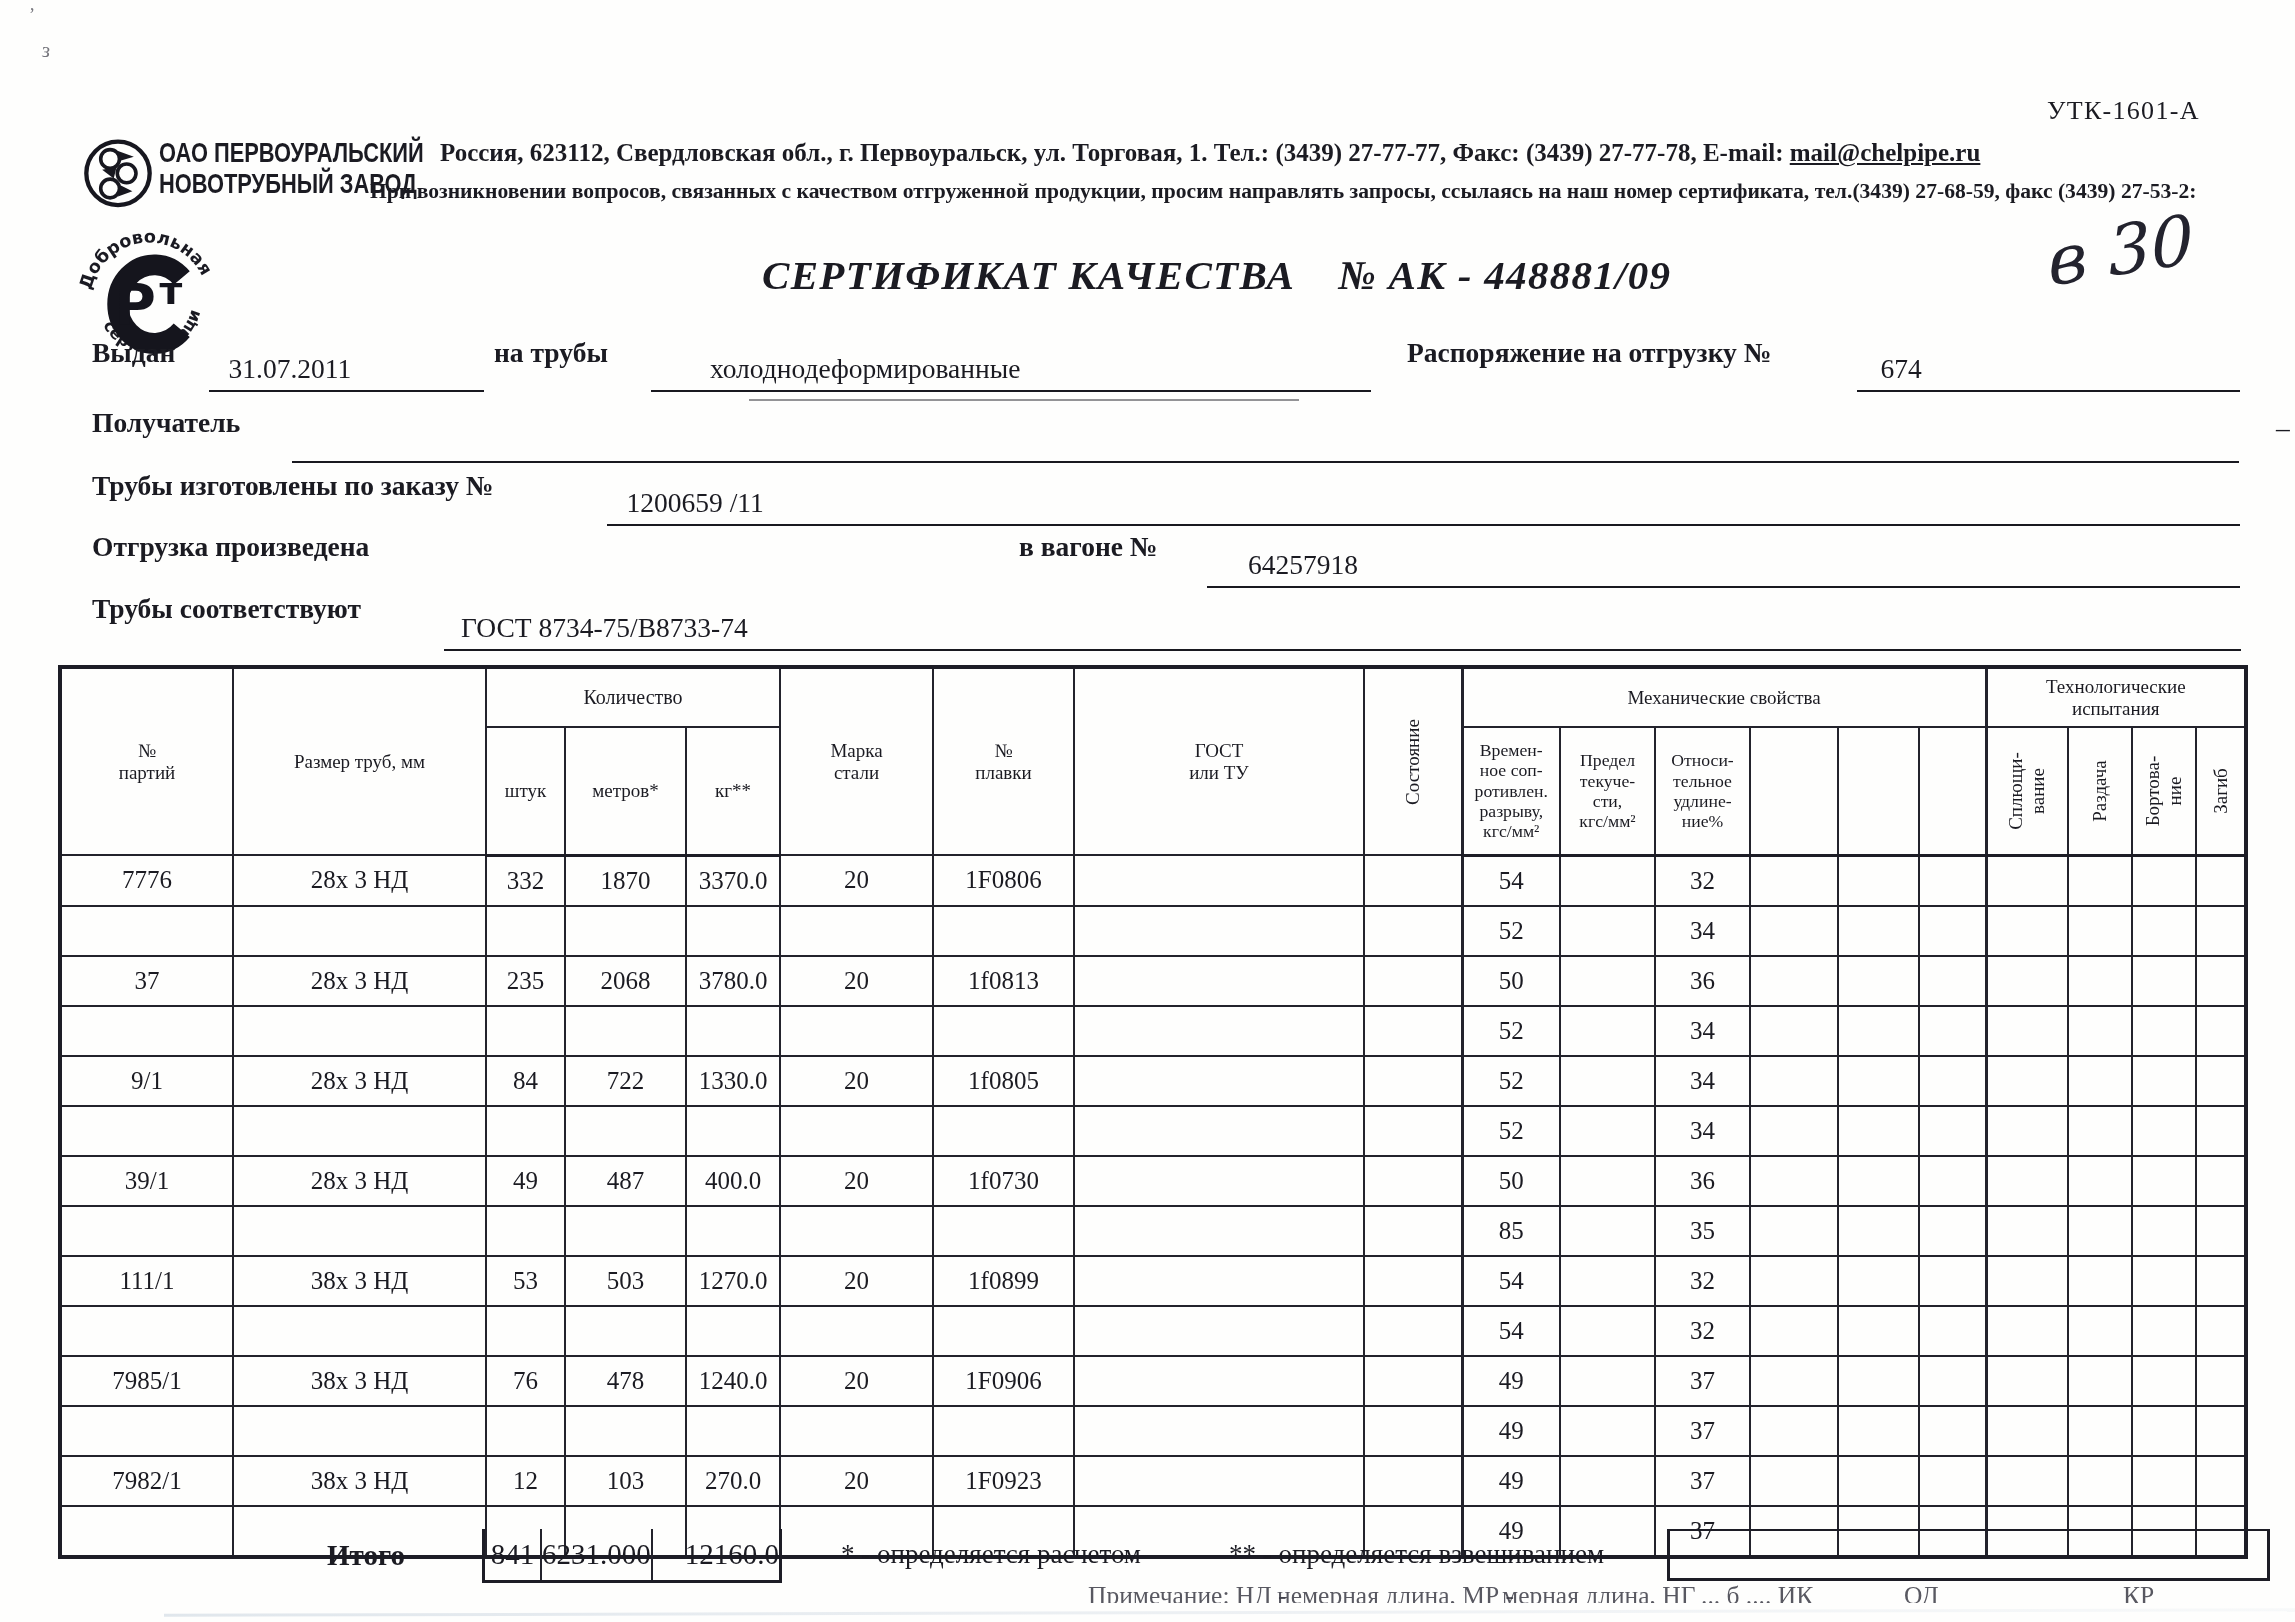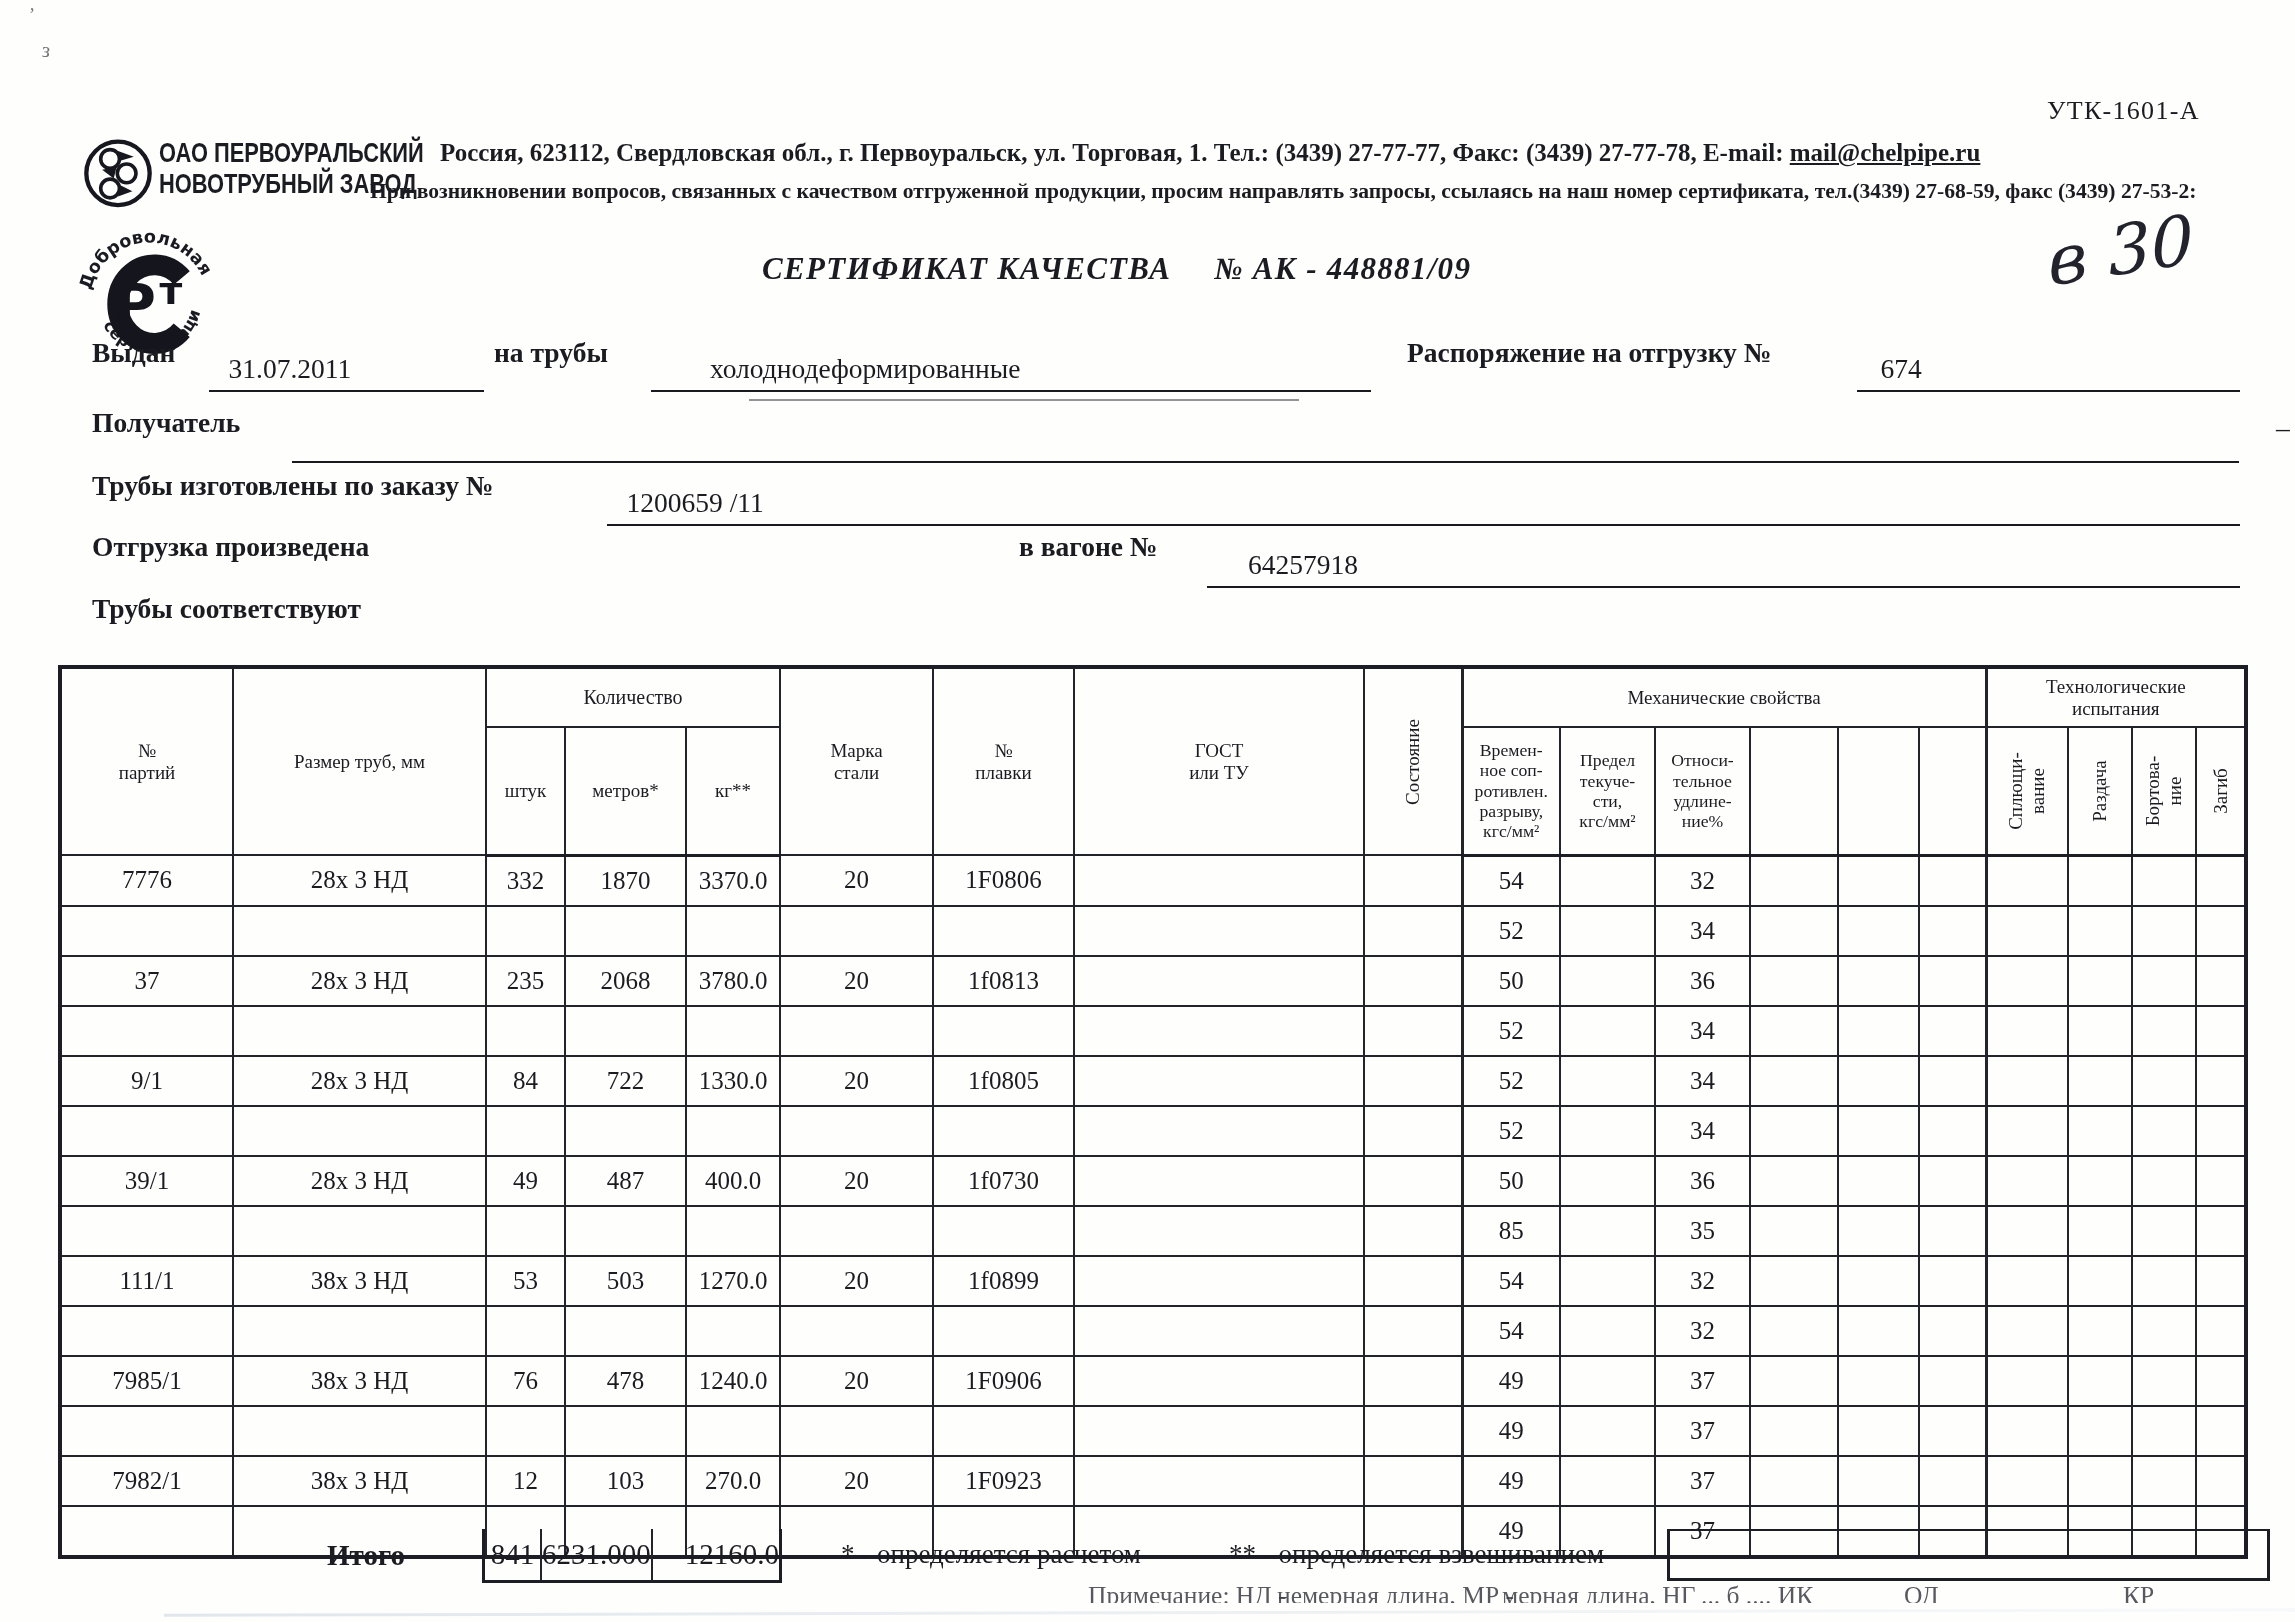--- a/index.html
+++ b/index.html
@@ -18,21 +18,21 @@
 
   
   #utk{left:2047px;top:96px;font-size:26px;letter-spacing:1.3px;}
   #company-names{left:159px;top:137px;font-family:"Liberation Sans",sans-serif;
     font-weight:bold;font-size:28px;line-height:31px;transform:scaleX(.78);
     transform-origin:0 0;white-space:nowrap;letter-spacing:0px;}
   #address1{left:440px;top:139px;font-weight:bold;font-size:25px;white-space:nowrap;}
   #address1 .email{text-decoration:underline;}
   #address2{left:370px;top:179px;font-weight:bold;font-size:21.6px;white-space:nowrap;}
 
-  #title{left:762px;top:251px;font-size:31px;font-weight:bold;font-style:italic;
+  #title{left:762px;top:251px;font-size:41px;font-weight:bold;font-style:italic;
     white-space:nowrap;letter-spacing:1.3px;}
   #title .num{margin-left:43px;}
   #handwritten{left:2047px;top:211px;font-size:68px;font-style:italic;
     font-family:"DejaVu Serif",serif;color:#23232e;transform:rotate(-9deg) skewX(-6deg);
     white-space:nowrap;}
 
   
   .lbl{position:absolute;font-weight:bold;font-size:27.5px;white-space:nowrap;}
   .uv{position:absolute;border-bottom:2.6px solid #191920;box-sizing:border-box;
       display:flex;align-items:flex-end;padding:0 0 5.2px 19.6px;font-size:27.5px;white-space:nowrap;}
@@ -170,20 +170,23 @@
     </div>
 
   <div class="lbl" style="left:92px;top:531px;">Отгрузка произведена</div>
 
   <div class="lbl" style="left:1019px;top:531px;">в вагоне №</div>
   <div class="uv" id="uv-wagon">
       <span>64257918</span>
     </div>
 
   <div class="lbl" style="left:92px;top:593px;">Трубы соответствуют</div>
+  <div class="uv" id="uv-conform">
+      <span>ГОСТ 8734-75/В8733-74</span>
+    </div>
 
   <div class="abs" id="grid">
     <table>
       <colgroup>
         <col style="width:173px">
           <col style="width:253px">
           <col style="width:79px">
         <col style="width:121px">
           <col style="width:94px">
           <col style="width:153px">

